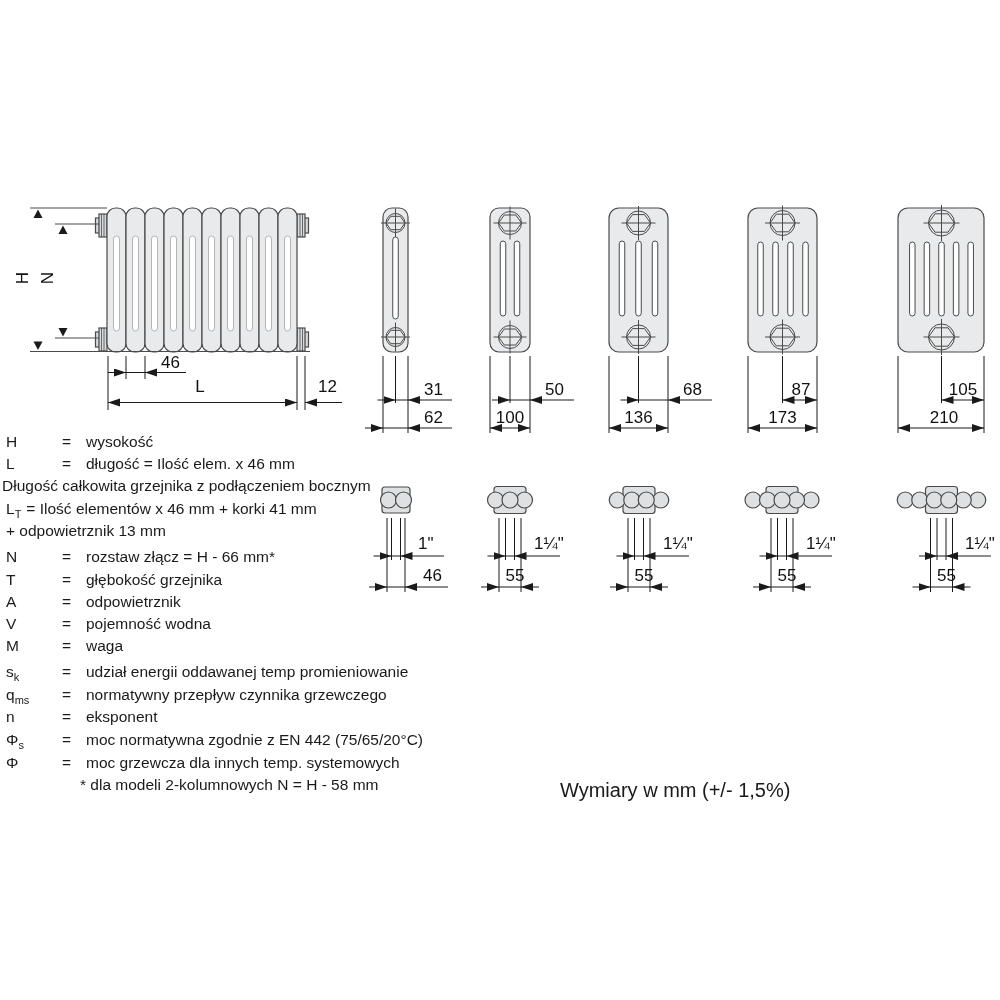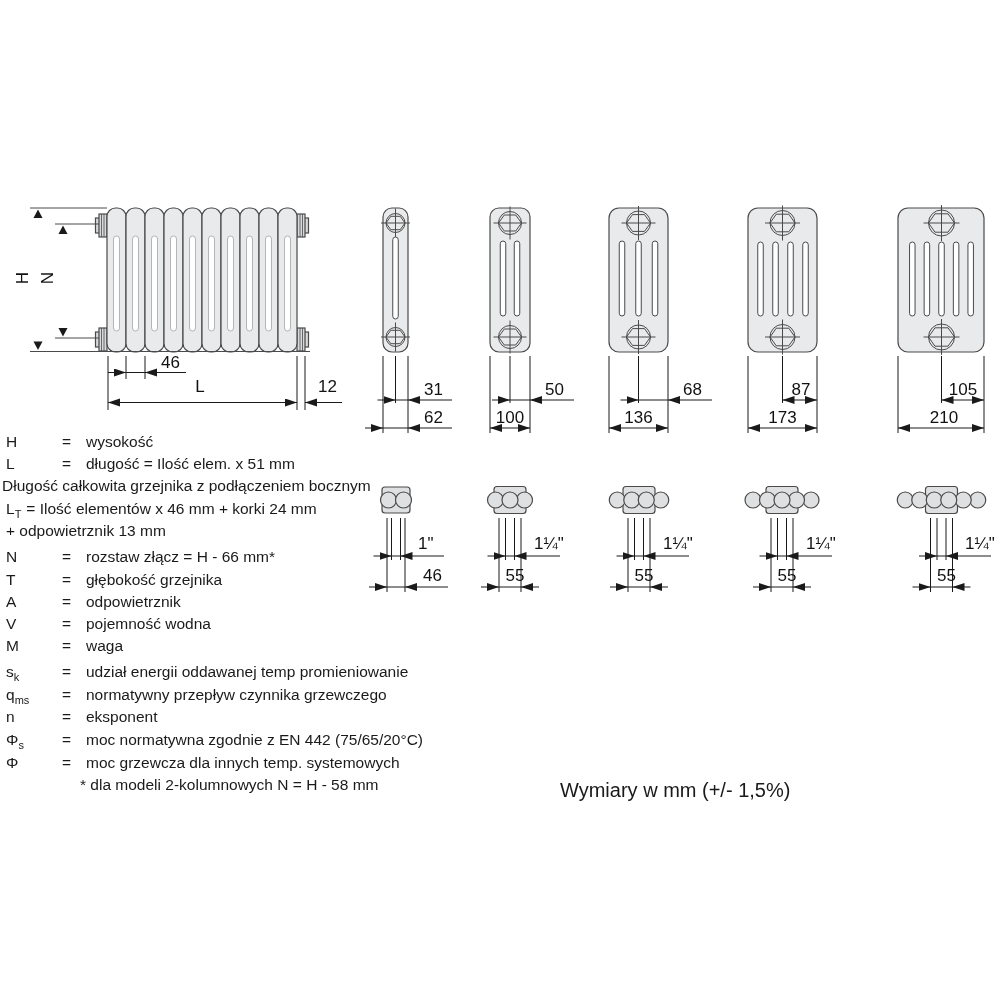--- a/index.html
+++ b/index.html
@@ -381,29 +381,29 @@
   <text x="946.5" y="581" text-anchor="middle">55</text>
 </svg>
 
 <div class="legend">
 
   <div class="lrow" style="top:433px">
     <span class="sym"><span>H</span><sub></sub></span><span class="eq">=</span><span class="desc">wysokość</span>
   </div>
 
   <div class="lrow" style="top:455px">
-    <span class="sym"><span>L</span><sub></sub></span><span class="eq">=</span><span class="desc">długość = Ilość elem. x 51 mm</span>
+    <span class="sym"><span>L</span><sub></sub></span><span class="eq">=</span><span class="desc">długość = Ilość elem. x 46 mm</span>
   </div>
 
   <div class="lrow" style="top:477px;left:-4px">
     <span>Długość całkowita grzejnika z podłączeniem bocznym</span>
   </div>
 
   <div class="lrow" style="top:500px">
-    <span class="sym2"><span>L</span><sub>T</sub></span><span class="rest">= Ilość elementów x 46 mm + korki 24 mm</span>
+    <span class="sym2"><span>L</span><sub>T</sub></span><span class="rest">= Ilość elementów x 46 mm + korki 41 mm</span>
   </div>
 
   <div class="lrow" style="top:522px">
     <span>+ odpowietrznik 13 mm</span>
   </div>
 
   <div class="lrow" style="top:548px">
     <span class="sym"><span>N</span><sub></sub></span><span class="eq">=</span><span class="desc">rozstaw złącz = H - 66 mm*</span>
   </div>
 

